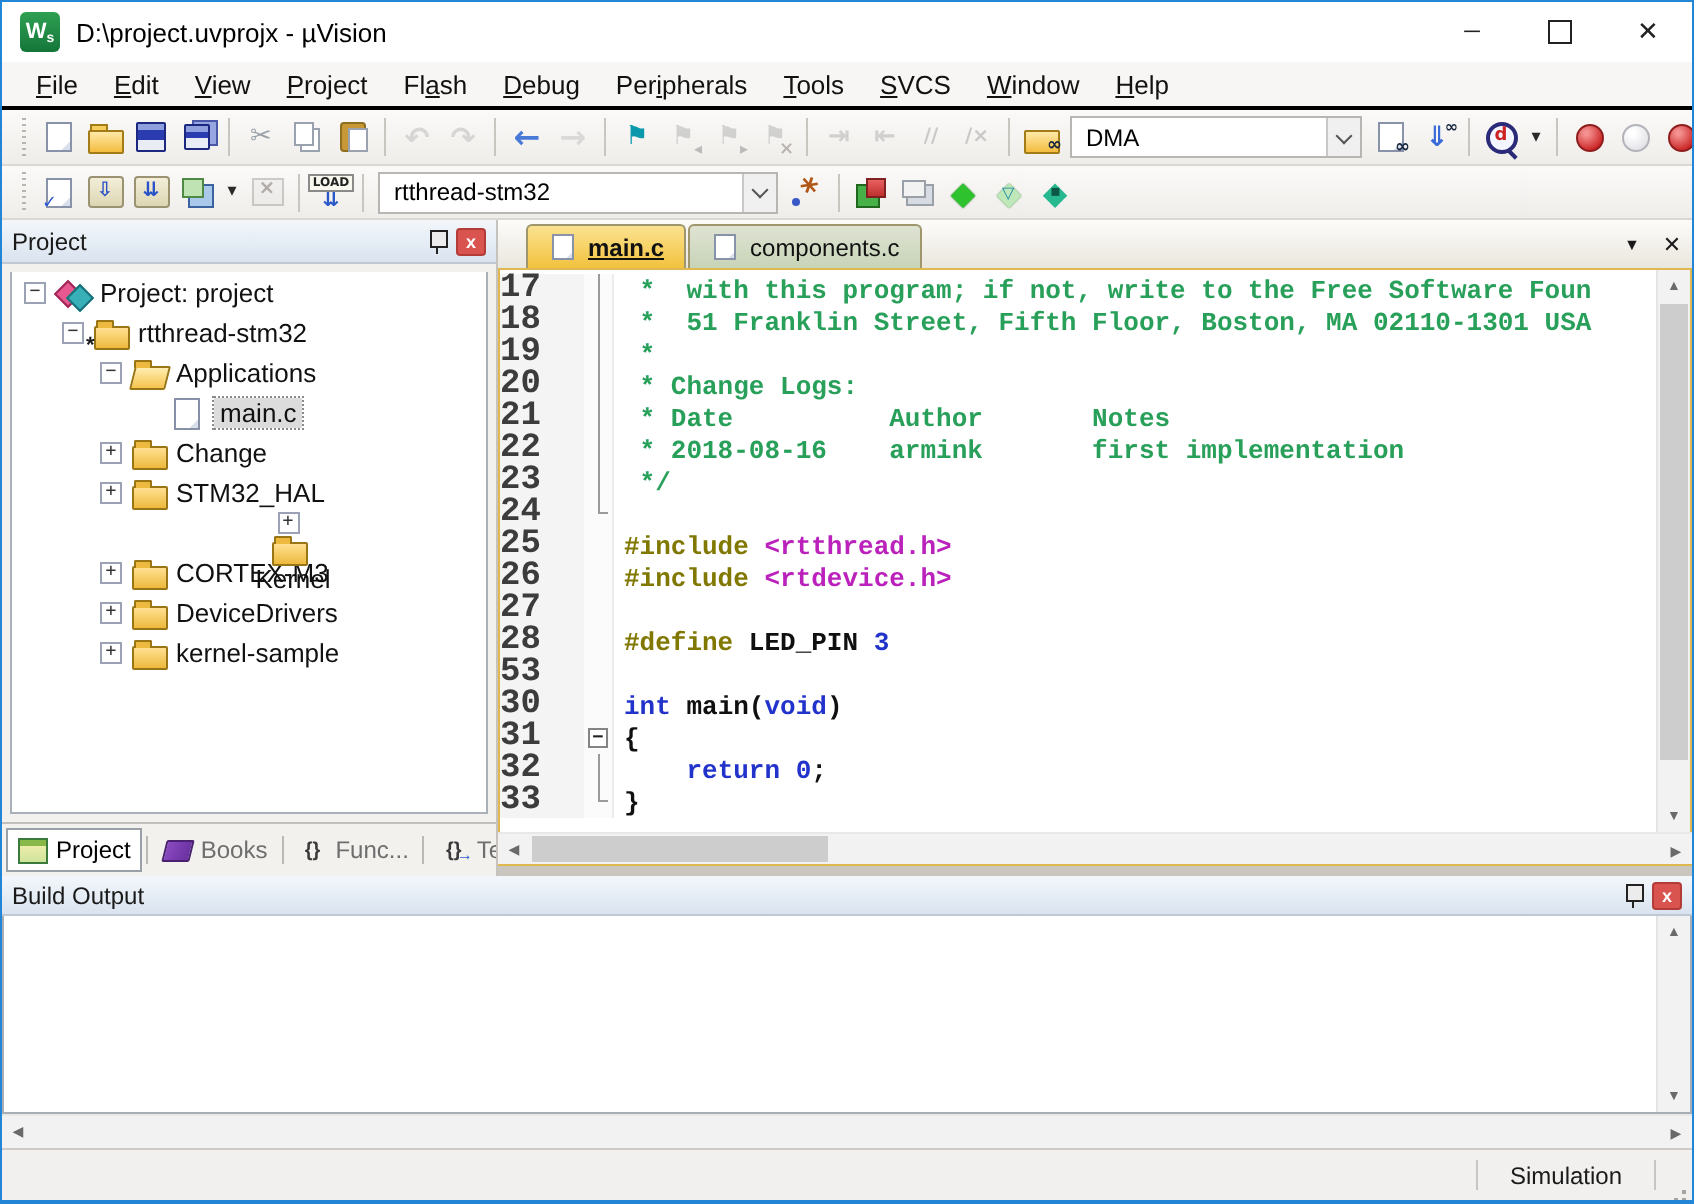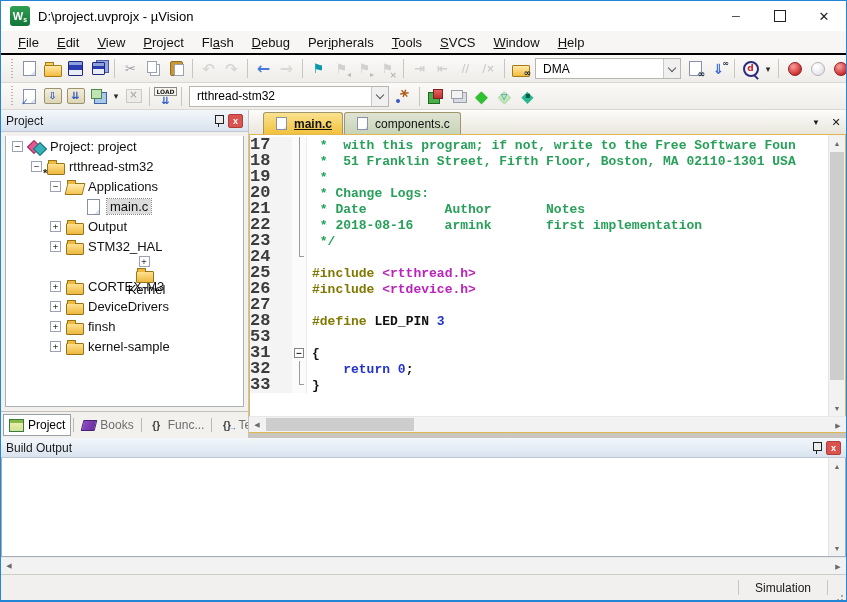--- a/index.html
+++ b/index.html
@@ -302,46 +302,41 @@
             <span class="tlabel">Applications</span>
           </div>
           <div class="trow sel" style="padding-left: 63px;">
             <span class="exp-sp"></span>
             <span class="ti ti-file"></span>
             <span class="tlabel">main.c</span>
           </div>
           <div class="trow" style="padding-left: 44px;">
             <span class="exp exp-plus"></span>
             <span class="ti ti-folder"></span>
-            <span class="tlabel">Output</span>
+            <span class="tlabel">Change</span>
           </div>
           <div class="trow" style="padding-left: 44px;">
             <span class="exp exp-plus"></span>
             <span class="ti ti-folder"></span>
             <span class="tlabel">STM32_HAL</span>
           </div>
           <div class="trow" style="padding-left: 44px; flex-direction: column;">
             <span class="exp exp-plus"></span>
             <span class="ti ti-folder"></span>
             <span class="tlabel">Kernel</span>
           </div>
           <div class="trow" style="padding-left: 44px;">
             <span class="exp exp-plus"></span>
             <span class="ti ti-folder"></span>
             <span class="tlabel">CORTEX-M3</span>
           </div>
           <div class="trow" style="padding-left: 44px;">
             <span class="exp exp-plus"></span>
             <span class="ti ti-folder"></span>
             <span class="tlabel">DeviceDrivers</span>
-          </div>
-          <div class="trow" style="padding-left: 44px;">
-            <span class="exp exp-plus"></span>
-            <span class="ti ti-folder"></span>
-            <span class="tlabel">finsh</span>
           </div>
           <div class="trow" style="padding-left: 44px;">
             <span class="exp exp-plus"></span>
             <span class="ti ti-folder"></span>
             <span class="tlabel">kernel-sample</span>
           </div>
         </div>
       <div class="ptabs" id="ptabs">
           <div class="ptab active">
             <span class="pti pti-project"></span>
@@ -388,20 +383,21 @@
             <div class="crow"><span class="ln">20</span><span class="fold"><span class="fbar"></span></span><span class="cline"><span class="tok-c"> * Change Logs:</span></span></div>
             <div class="crow"><span class="ln">21</span><span class="fold"><span class="fbar"></span></span><span class="cline"><span class="tok-c"> * Date          Author       Notes</span></span></div>
             <div class="crow"><span class="ln">22</span><span class="fold"><span class="fbar"></span></span><span class="cline"><span class="tok-c"> * 2018-08-16    armink       first implementation</span></span></div>
             <div class="crow"><span class="ln">23</span><span class="fold"><span class="fbar"></span></span><span class="cline"><span class="tok-c"> */</span></span></div>
             <div class="crow"><span class="ln">24</span><span class="fold"><span class="fend"></span></span><span class="cline"></span></div>
             <div class="crow"><span class="ln">25</span><span class="fold"></span><span class="cline"><span class="tok-d">#include </span><span class="tok-h">&lt;rtthread.h&gt;</span></span></div>
             <div class="crow"><span class="ln">26</span><span class="fold"></span><span class="cline"><span class="tok-d">#include </span><span class="tok-h">&lt;rtdevice.h&gt;</span></span></div>
             <div class="crow"><span class="ln">27</span><span class="fold"></span><span class="cline"></span></div>
             <div class="crow"><span class="ln">28</span><span class="fold"></span><span class="cline"><span class="tok-d">#define </span><span class="tok-p">LED_PIN </span><span class="tok-n">3</span></span></div>
             <div class="crow"><span class="ln">53</span><span class="fold"></span><span class="cline"></span></div>
+            <div class="crow"><span class="ln">30</span><span class="fold"></span><span class="cline"><span class="tok-k">int </span><span class="tok-p">main(</span><span class="tok-k">void</span><span class="tok-p">)</span></span></div>
             <div class="crow"><span class="ln">31</span><span class="fold"><span class="fbox"></span></span><span class="cline"><span class="tok-p">{</span></span></div>
             <div class="crow"><span class="ln">32</span><span class="fold"><span class="fbar"></span></span><span class="cline"><span class="tok-p">    </span><span class="tok-k">return </span><span class="tok-n">0</span><span class="tok-p">;</span></span></div>
             <div class="crow"><span class="ln">33</span><span class="fold"><span class="fend"></span></span><span class="cline"><span class="tok-p">}</span></span></div>
           </div>
         <div class="sb-v">
           <div class="sb-a">▲</div>
           <div class="sb-vthumb"></div>
           <div class="sb-a down">▼</div>
         </div>
       </div>

